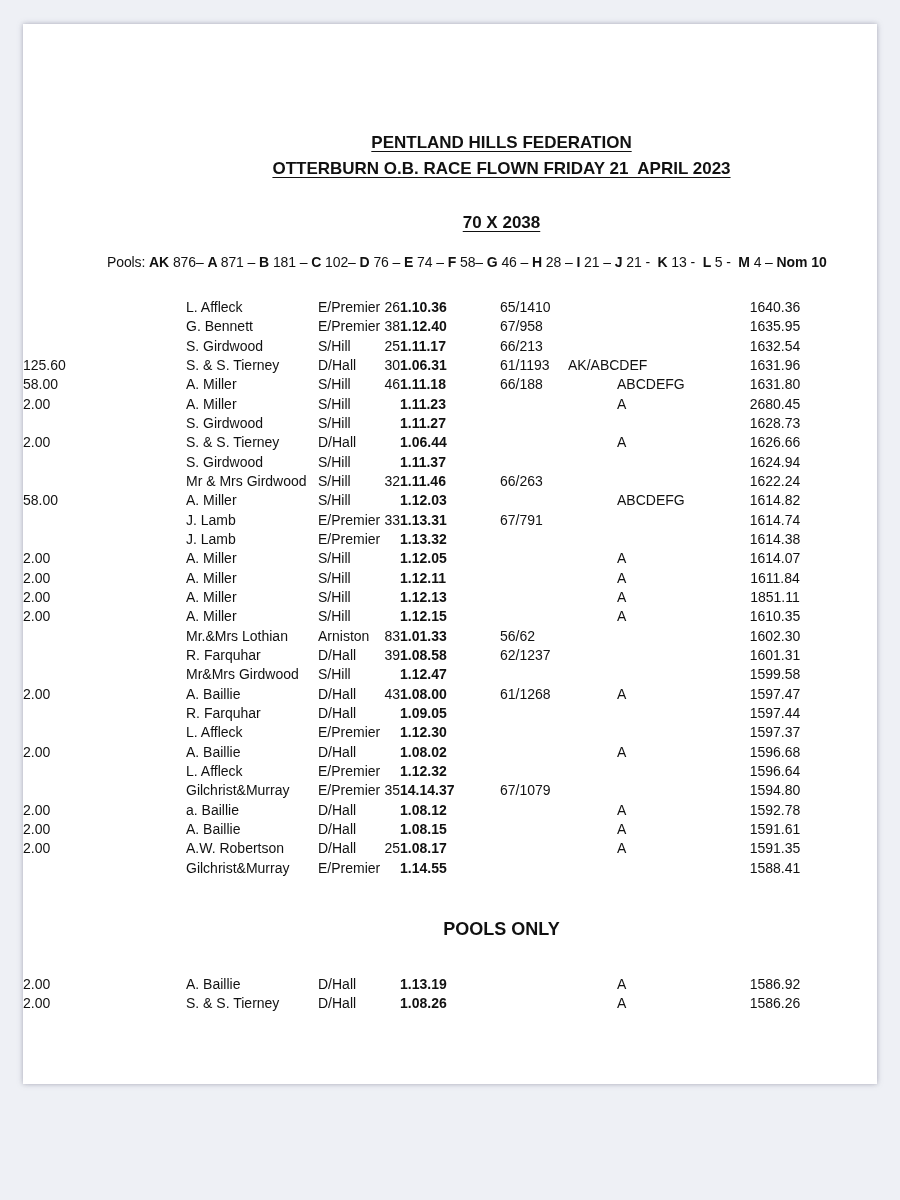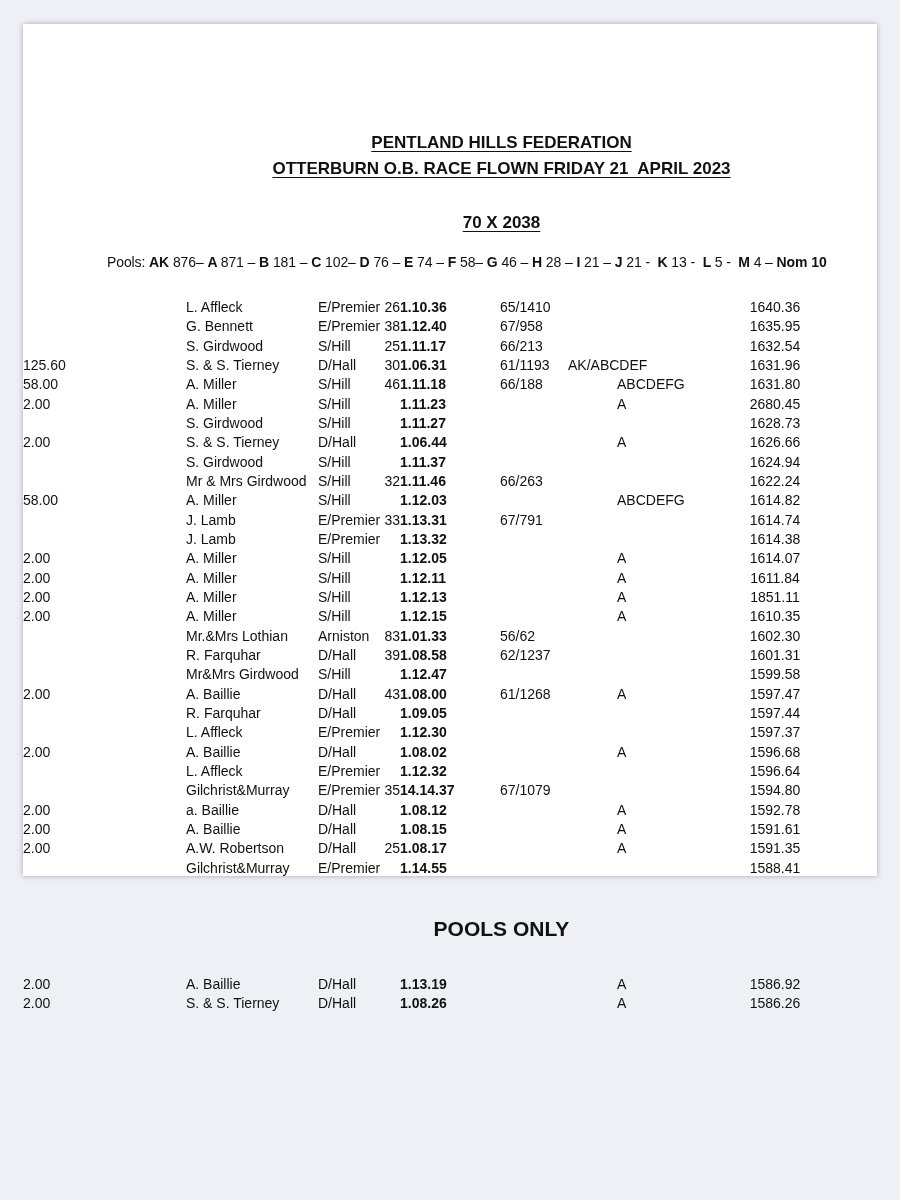--- a/index.html
+++ b/index.html
@@ -3,21 +3,21 @@
 <meta charset="utf-8">
 <style>
   html,body{margin:0;padding:0}
   body{
     width:900px;height:1200px;overflow:hidden;position:relative;
     background:#eef0f5;
     font-family:"Liberation Sans", sans-serif;
     color:#111;
   }
   .page{
-    position:absolute;left:23px;top:24px;width:854px;height:852px;
+    position:absolute;left:23px;top:24px;width:854px;height:1060px;
     background:#ffffff;
     box-shadow:0 0 5px rgba(105,105,130,.55);
   }
   .centered{margin-left:140px;width:677px;text-align:center;}
   .titles{padding-top:106px;}
   .title-line{
     font-size:17px;font-weight:bold;line-height:26px;white-space:pre;
     text-decoration:underline;text-underline-offset:3px;
   }
   .race-code{
@@ -37,21 +37,21 @@
     height:19.33px;line-height:19.33px;font-size:14px;
   }
   .cell{white-space:pre;overflow:visible;}
   .c-prize{}
   .c-name{padding-left:16px;}
   .c-entry{text-align:right;}
   .c-time{font-weight:bold;}
   .c-pools.short{padding-left:49px;}
   .c-vel{text-align:center;}
   .pools-only-heading{
-    margin-top:38px;font-size:21px;font-weight:bold;line-height:26px;
+    margin-top:38px;font-size:18px;font-weight:bold;line-height:26px;
   }
   .pools-only-rows{margin-top:33px;}
   .see-over{
     margin-top:39px;margin-left:570px;
     font-size:14.5px;font-weight:bold;line-height:20px;white-space:pre;
   }
 </style>
 </head>
 <body>
 

